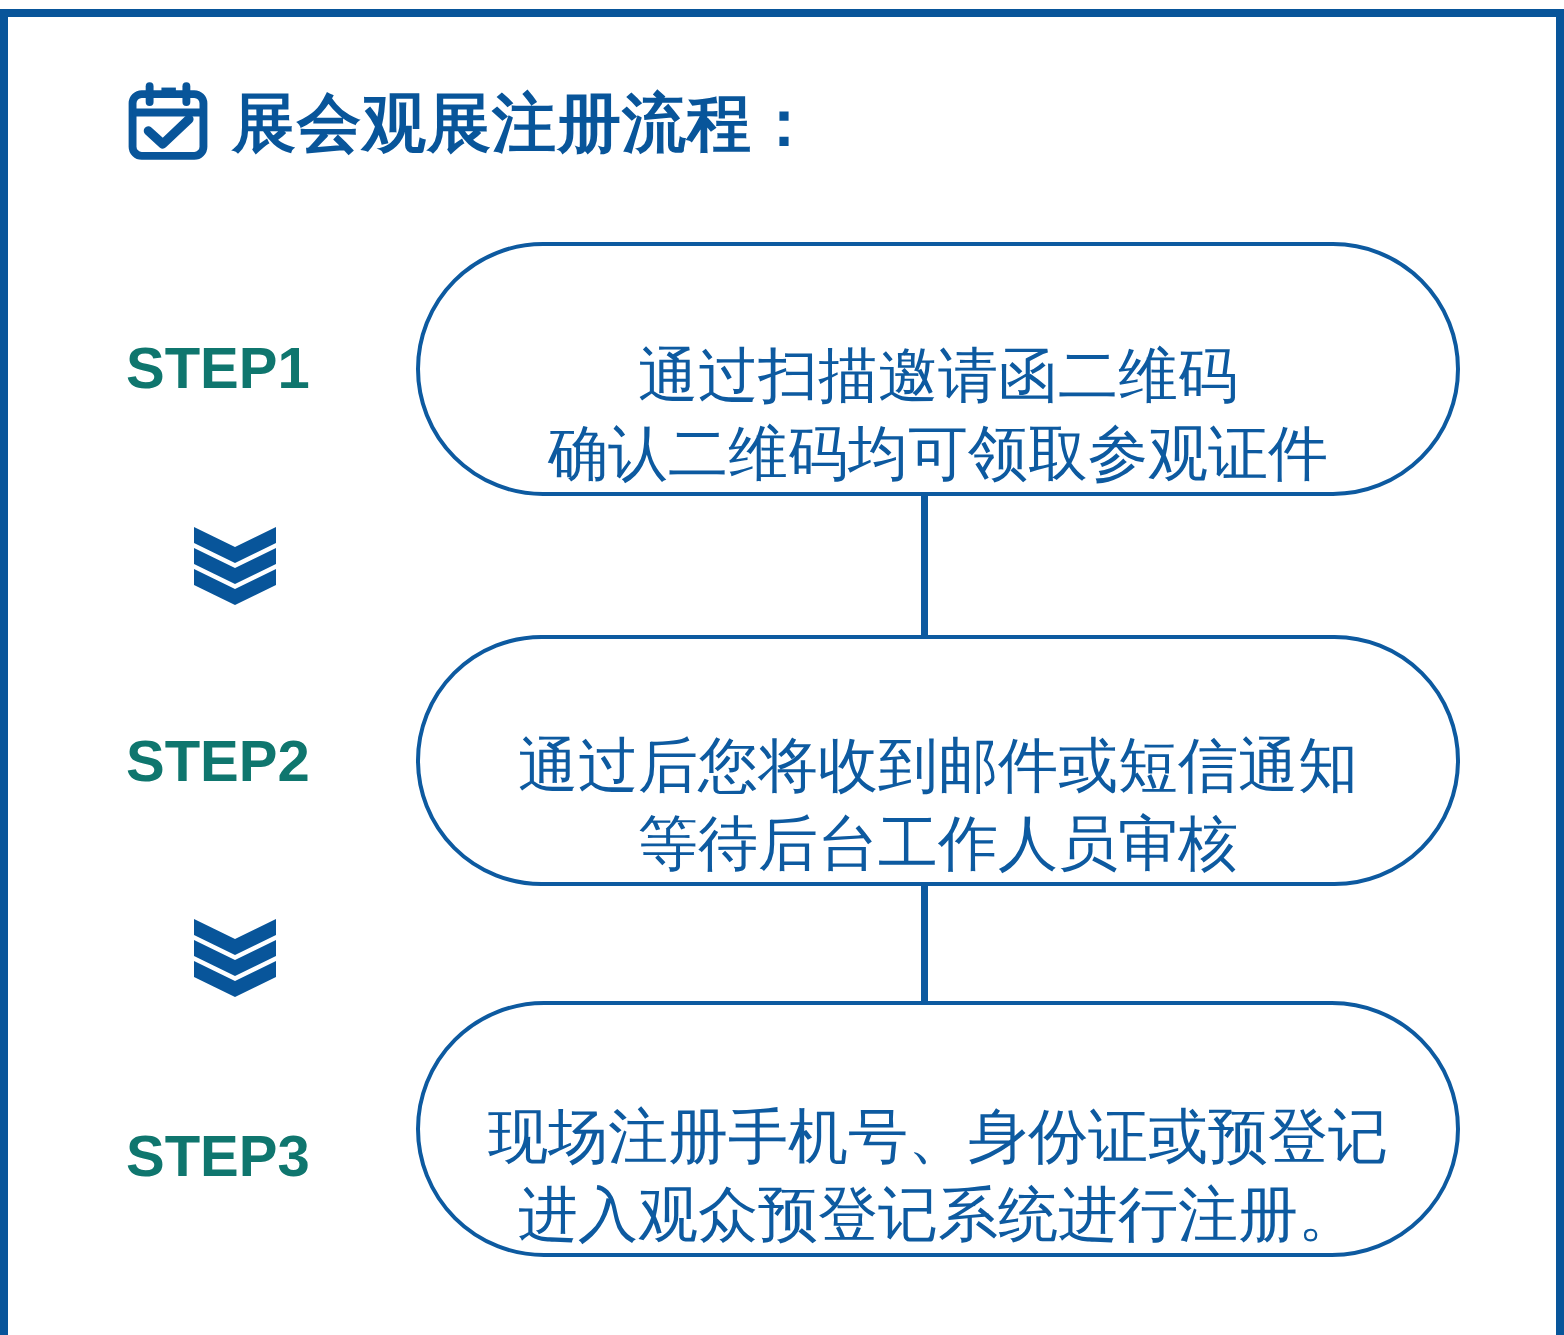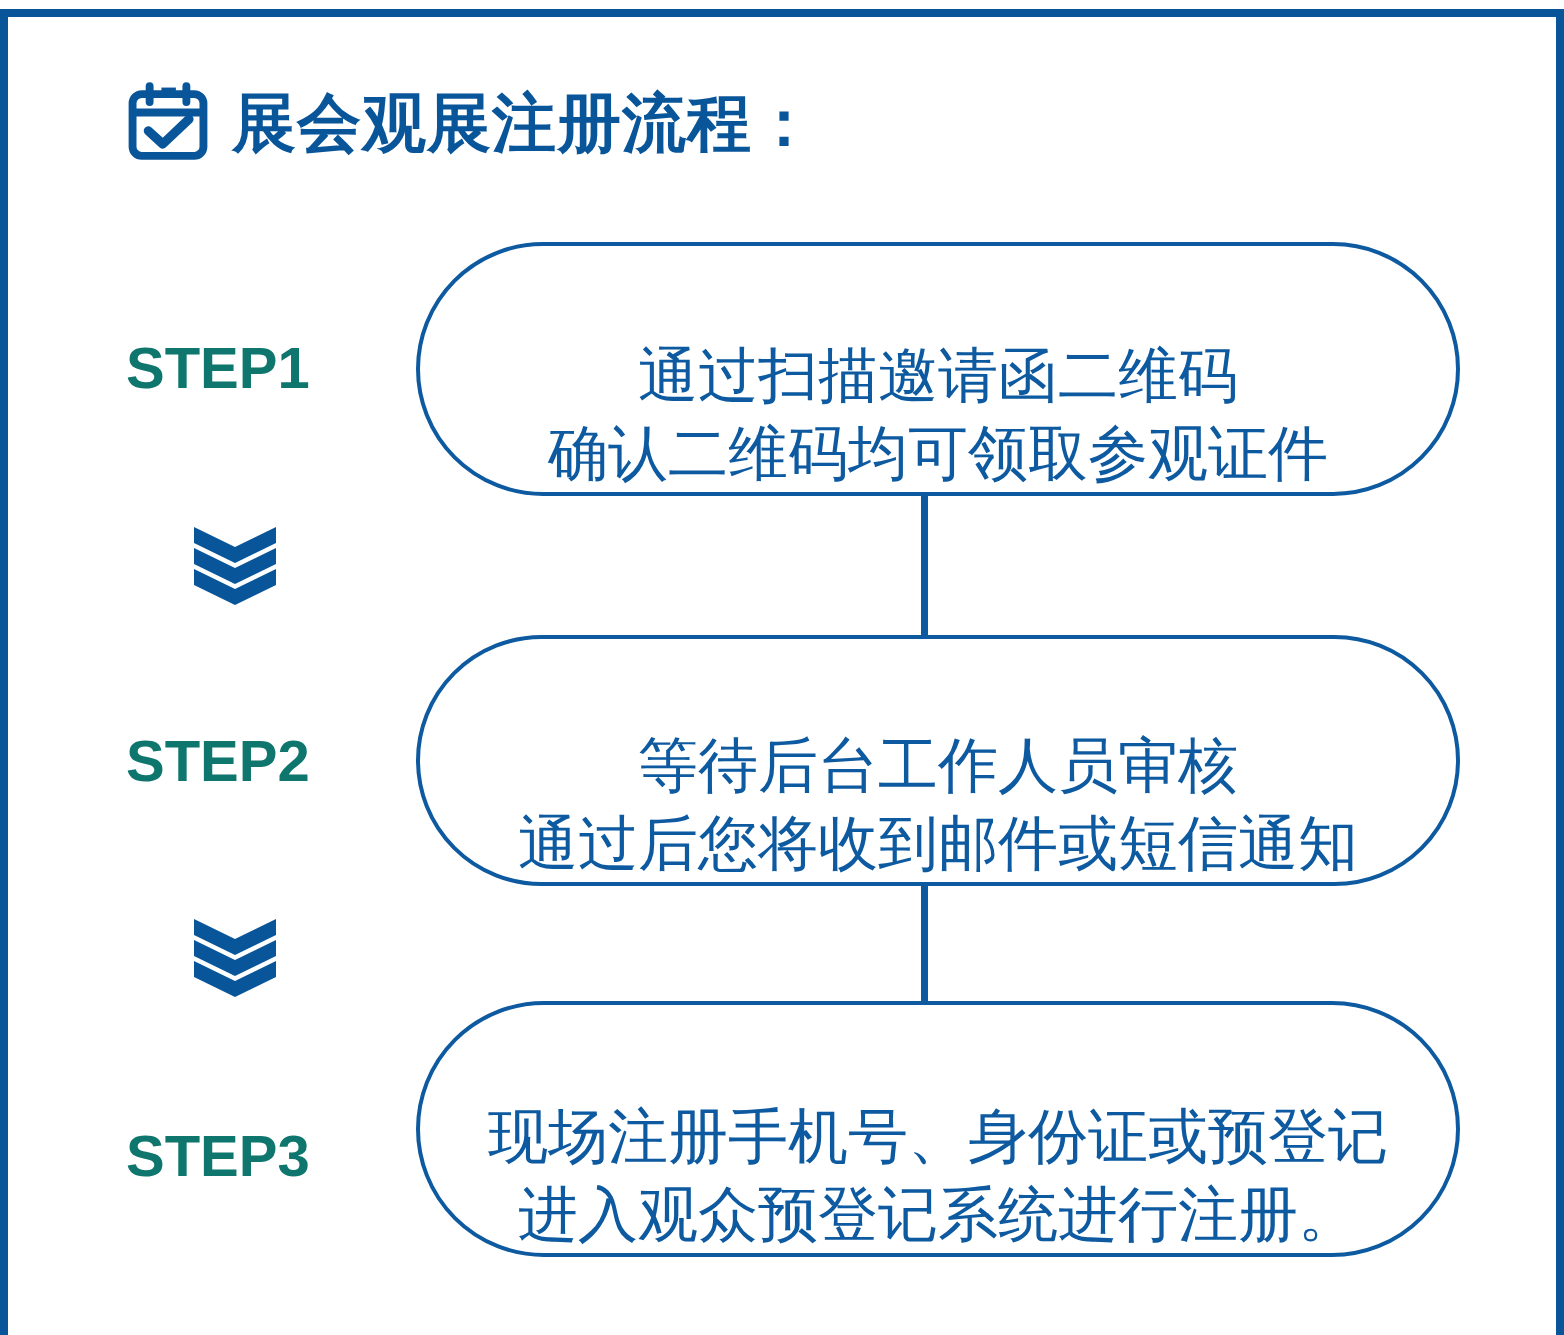--- a/index.html
+++ b/index.html
@@ -140,22 +140,22 @@
     <svg viewBox="0 0 82 78" xmlns="http://www.w3.org/2000/svg">
       <polygon points="0,0 41,20 82,0 82,16 41,36 0,16" fill="#08559A"></polygon>
       <polygon points="0,21 41,41 82,21 82,37 41,57 0,37" fill="#08559A"></polygon>
       <polygon points="0,42 41,62 82,42 82,58 41,78 0,58" fill="#08559A"></polygon>
     </svg>
   </div>
 
   <div class="step-label" style="top:715px;">STEP2</div>
 
   <div class="step-box" id="box-2">
+    <div class="line">通过后您将收到邮件或短信通知</div>
     <div class="line">等待后台工作人员审核</div>
-    <div class="line">通过后您将收到邮件或短信通知</div>
   </div>
 
   <div class="connector" id="connector-2"></div>
 
   <div class="chevron-stack" id="chevrons-2">
     <svg viewBox="0 0 82 78" xmlns="http://www.w3.org/2000/svg">
       <polygon points="0,0 41,20 82,0 82,16 41,36 0,16" fill="#08559A"></polygon>
       <polygon points="0,21 41,41 82,21 82,37 41,57 0,37" fill="#08559A"></polygon>
       <polygon points="0,42 41,62 82,42 82,58 41,78 0,58" fill="#08559A"></polygon>
     </svg>

